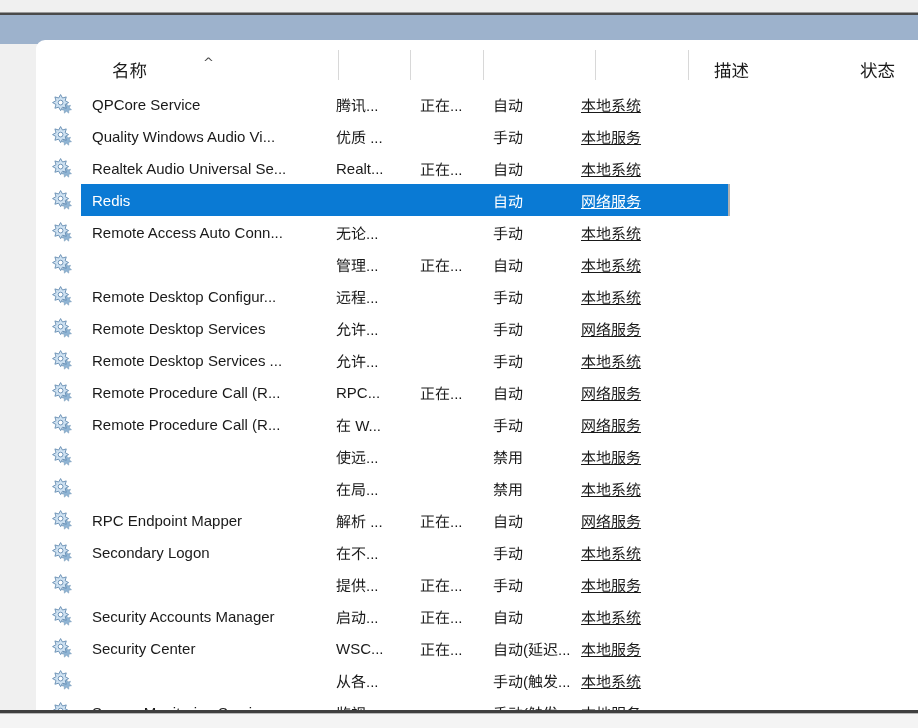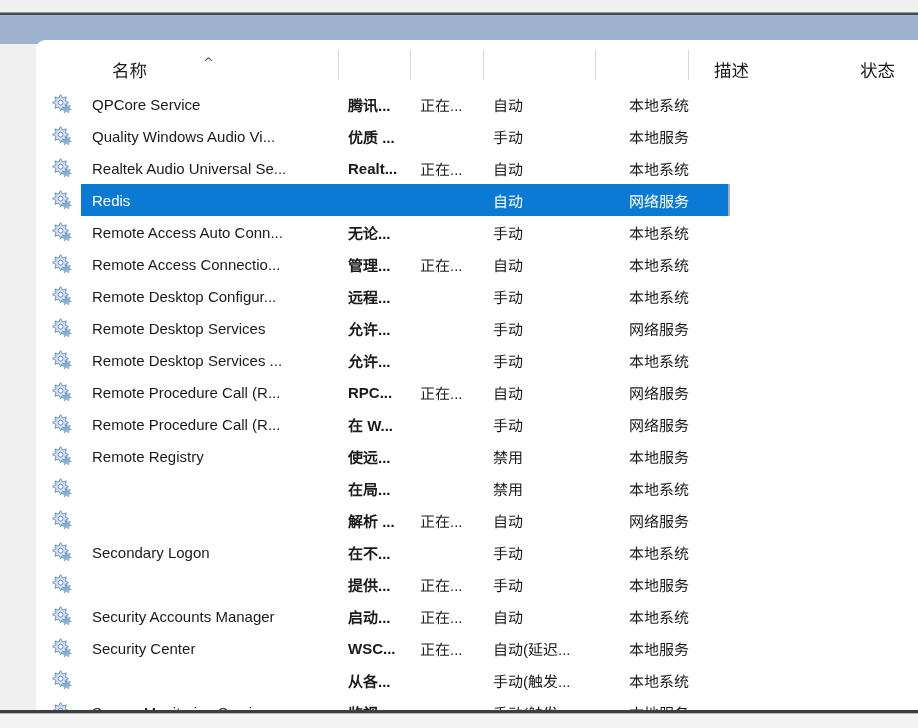--- a/index.html
+++ b/index.html
@@ -143,24 +143,24 @@
   .c-state   { position: absolute; left: 396px; width: 62px;  }
 
   
   .row-name {
     position: absolute;
     left: 56px;
     width: 272px;
     overflow: hidden;
     text-overflow: clip;
   }
-  .row-desc    { position: absolute; left: 312px; width: 66px; font-weight: bold; }
+  .row-desc    { position: absolute; left: 300px; width: 66px; }
   .row-state   { position: absolute; left: 384px; width: 66px; }
   .row-startup { position: absolute; left: 457px; width: 106px; }
-  .row-logon   { position: absolute; left: 593px; width: 106px; }
+  .row-logon   { position: absolute; left: 545px; width: 106px; text-decoration: underline; }
 
   
   .svc-icon {
     position: absolute;
     left: 16px;
     top: 6px;
     width: 21px;
     height: 21px;
     display: block;
   }
@@ -274,21 +274,20 @@
             <span class="row-state"></span>
             <span class="row-startup">手动</span>
             <span class="row-logon">本地系统</span>
           </div>
           <div class="grid-row">
             <svg class="svc-icon" viewBox="0 0 22 22">
               <path d="M15.20 9.80 L16.50 12.50 L19.42 11.83 L18.12 14.53 L20.46 16.40 L17.55 17.07 L17.54 20.07 L15.20 18.20 L12.86 20.07 L12.85 17.07 L9.94 16.40 L12.28 14.53 L10.98 11.83 L13.90 12.50 Z" fill="#8fb4d4" stroke="#6f93b4" stroke-width="0.5"></path>
               <path d="M9.00 0.60 L10.99 4.20 L14.94 3.06 L13.80 7.01 L17.40 9.00 L13.80 10.99 L14.94 14.94 L10.99 13.80 L9.00 17.40 L7.01 13.80 L3.06 14.94 L4.20 10.99 L0.60 9.00 L4.20 7.01 L3.06 3.06 L7.01 4.20 Z" fill="#cfe2f2" stroke="#5e87ad" stroke-width="0.9"></path>
               <circle cx="9.0" cy="9.0" r="2.5" fill="#ffffff" stroke="#5e87ad" stroke-width="0.9"></circle>
             </svg>
-            <span class="row-name">Remote Access Connectio...</span>
             <span class="row-desc">管理...</span>
             <span class="row-state">正在...</span>
             <span class="row-startup">自动</span>
             <span class="row-logon">本地系统</span>
           </div>
           <div class="grid-row">
             <svg class="svc-icon" viewBox="0 0 22 22">
               <path d="M15.20 9.80 L16.50 12.50 L19.42 11.83 L18.12 14.53 L20.46 16.40 L17.55 17.07 L17.54 20.07 L15.20 18.20 L12.86 20.07 L12.85 17.07 L9.94 16.40 L12.28 14.53 L10.98 11.83 L13.90 12.50 Z" fill="#8fb4d4" stroke="#6f93b4" stroke-width="0.5"></path>
               <path d="M9.00 0.60 L10.99 4.20 L14.94 3.06 L13.80 7.01 L17.40 9.00 L13.80 10.99 L14.94 14.94 L10.99 13.80 L9.00 17.40 L7.01 13.80 L3.06 14.94 L4.20 10.99 L0.60 9.00 L4.20 7.01 L3.06 3.06 L7.01 4.20 Z" fill="#cfe2f2" stroke="#5e87ad" stroke-width="0.9"></path>
               <circle cx="9.0" cy="9.0" r="2.5" fill="#ffffff" stroke="#5e87ad" stroke-width="0.9"></circle>
@@ -346,21 +345,20 @@
             <span class="row-state"></span>
             <span class="row-startup">手动</span>
             <span class="row-logon">网络服务</span>
           </div>
           <div class="grid-row">
             <svg class="svc-icon" viewBox="0 0 22 22">
               <path d="M15.20 9.80 L16.50 12.50 L19.42 11.83 L18.12 14.53 L20.46 16.40 L17.55 17.07 L17.54 20.07 L15.20 18.20 L12.86 20.07 L12.85 17.07 L9.94 16.40 L12.28 14.53 L10.98 11.83 L13.90 12.50 Z" fill="#8fb4d4" stroke="#6f93b4" stroke-width="0.5"></path>
               <path d="M9.00 0.60 L10.99 4.20 L14.94 3.06 L13.80 7.01 L17.40 9.00 L13.80 10.99 L14.94 14.94 L10.99 13.80 L9.00 17.40 L7.01 13.80 L3.06 14.94 L4.20 10.99 L0.60 9.00 L4.20 7.01 L3.06 3.06 L7.01 4.20 Z" fill="#cfe2f2" stroke="#5e87ad" stroke-width="0.9"></path>
               <circle cx="9.0" cy="9.0" r="2.5" fill="#ffffff" stroke="#5e87ad" stroke-width="0.9"></circle>
             </svg>
-            <span class="row-name">Remote Registry</span>
             <span class="row-desc">使远...</span>
             <span class="row-state"></span>
             <span class="row-startup">禁用</span>
             <span class="row-logon">本地服务</span>
           </div>
           <div class="grid-row">
             <svg class="svc-icon" viewBox="0 0 22 22">
               <path d="M15.20 9.80 L16.50 12.50 L19.42 11.83 L18.12 14.53 L20.46 16.40 L17.55 17.07 L17.54 20.07 L15.20 18.20 L12.86 20.07 L12.85 17.07 L9.94 16.40 L12.28 14.53 L10.98 11.83 L13.90 12.50 Z" fill="#8fb4d4" stroke="#6f93b4" stroke-width="0.5"></path>
               <path d="M9.00 0.60 L10.99 4.20 L14.94 3.06 L13.80 7.01 L17.40 9.00 L13.80 10.99 L14.94 14.94 L10.99 13.80 L9.00 17.40 L7.01 13.80 L3.06 14.94 L4.20 10.99 L0.60 9.00 L4.20 7.01 L3.06 3.06 L7.01 4.20 Z" fill="#cfe2f2" stroke="#5e87ad" stroke-width="0.9"></path>
               <circle cx="9.0" cy="9.0" r="2.5" fill="#ffffff" stroke="#5e87ad" stroke-width="0.9"></circle>
@@ -369,20 +367,21 @@
             <span class="row-state"></span>
             <span class="row-startup">禁用</span>
             <span class="row-logon">本地系统</span>
           </div>
           <div class="grid-row">
             <svg class="svc-icon" viewBox="0 0 22 22">
               <path d="M15.20 9.80 L16.50 12.50 L19.42 11.83 L18.12 14.53 L20.46 16.40 L17.55 17.07 L17.54 20.07 L15.20 18.20 L12.86 20.07 L12.85 17.07 L9.94 16.40 L12.28 14.53 L10.98 11.83 L13.90 12.50 Z" fill="#8fb4d4" stroke="#6f93b4" stroke-width="0.5"></path>
               <path d="M9.00 0.60 L10.99 4.20 L14.94 3.06 L13.80 7.01 L17.40 9.00 L13.80 10.99 L14.94 14.94 L10.99 13.80 L9.00 17.40 L7.01 13.80 L3.06 14.94 L4.20 10.99 L0.60 9.00 L4.20 7.01 L3.06 3.06 L7.01 4.20 Z" fill="#cfe2f2" stroke="#5e87ad" stroke-width="0.9"></path>
               <circle cx="9.0" cy="9.0" r="2.5" fill="#ffffff" stroke="#5e87ad" stroke-width="0.9"></circle>
             </svg>
+            <span class="row-name">RPC Endpoint Mapper</span>
             <span class="row-desc">解析 ...</span>
             <span class="row-state">正在...</span>
             <span class="row-startup">自动</span>
             <span class="row-logon">网络服务</span>
           </div>
           <div class="grid-row">
             <svg class="svc-icon" viewBox="0 0 22 22">
               <path d="M15.20 9.80 L16.50 12.50 L19.42 11.83 L18.12 14.53 L20.46 16.40 L17.55 17.07 L17.54 20.07 L15.20 18.20 L12.86 20.07 L12.85 17.07 L9.94 16.40 L12.28 14.53 L10.98 11.83 L13.90 12.50 Z" fill="#8fb4d4" stroke="#6f93b4" stroke-width="0.5"></path>
               <path d="M9.00 0.60 L10.99 4.20 L14.94 3.06 L13.80 7.01 L17.40 9.00 L13.80 10.99 L14.94 14.94 L10.99 13.80 L9.00 17.40 L7.01 13.80 L3.06 14.94 L4.20 10.99 L0.60 9.00 L4.20 7.01 L3.06 3.06 L7.01 4.20 Z" fill="#cfe2f2" stroke="#5e87ad" stroke-width="0.9"></path>
               <circle cx="9.0" cy="9.0" r="2.5" fill="#ffffff" stroke="#5e87ad" stroke-width="0.9"></circle>

